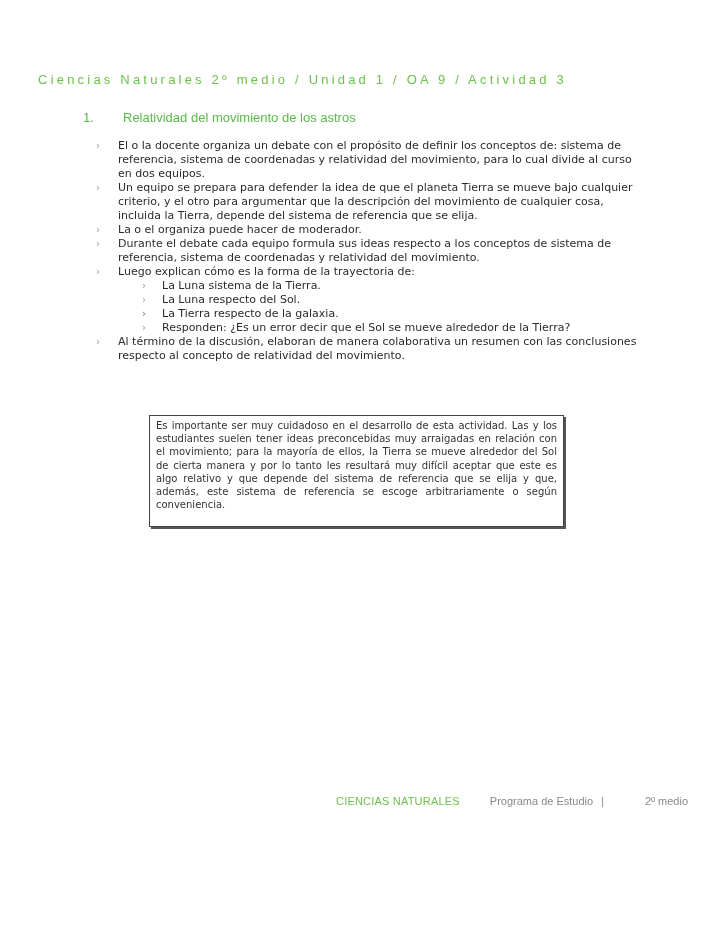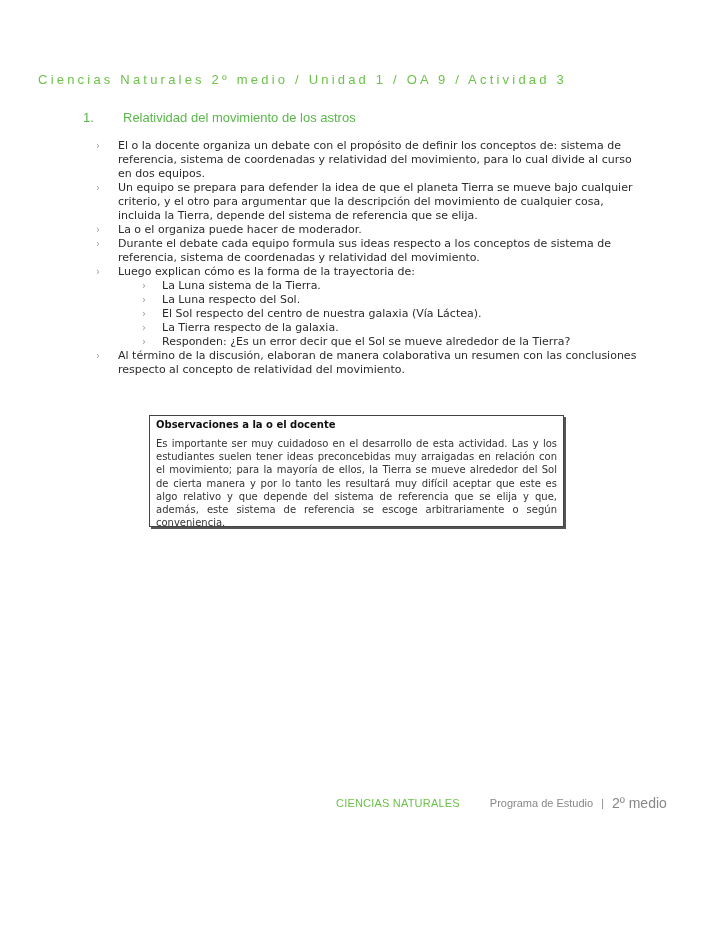--- a/index.html
+++ b/index.html
@@ -26,21 +26,21 @@
       position: absolute; top: 415px; left: 149px; width: 415px; height: 112px;
       border: 1px solid #444; box-shadow: 2px 2px 0 #555; background: #fff; box-sizing: border-box;
       padding: 3px 6px 6px 6px;
     }
     .obs-title { font-size: 10px; font-weight: bold; color: #111; margin-bottom: 7px; }
     .obs-text { font-size: 10px; line-height: 13.2px; color: #333; text-align: justify; }
     .footer { position: absolute; top: 795px; left: 336px; display: flex; align-items: center; font-family: "Liberation Sans", sans-serif; }
     .footer .subject { font-size: 11px; color: #6cc24a; letter-spacing: 0.2px; }
     .footer .program { font-size: 11px; color: #888; margin-left: 30px; }
     .footer .sep { font-size: 10.5px; color: #888; margin: 0 8px; }
-    .footer .grade { font-size: 14px; color: #888; }
+    .footer .grade { font-size: 11px; color: #888; margin-left: 33px; }
   </style>
 </head>
 <body>
 
 <div class="page-header">Ciencias Naturales 2º medio / Unidad 1 / OA 9 / Actividad 3</div>
 
 <div class="section-title">
   <span class="num">1.</span>
   <span>Relatividad del movimiento de los astros</span>
 </div>
@@ -69,40 +69,38 @@
       <li>
         <span class="bullet">›</span>
         <span>La Luna sistema de la Tierra.</span>
       </li>
       <li>
         <span class="bullet">›</span>
         <span>La Luna respecto del Sol.</span>
       </li>
       <li>
         <span class="bullet">›</span>
-        <span>El Sol respecto del centro de nuestra galaxia (Vía Láctea).</span>
       </li>
       <li>
         <span class="bullet">›</span>
         <span>La Tierra respecto de la galaxia.</span>
       </li>
       <li>
         <span class="bullet">›</span>
         <span>Responden: ¿Es un error decir que el Sol se mueve alrededor de la Tierra?</span>
       </li>
     </ul>
   </li>
   <li>
     <span class="bullet">›</span>
     <span>Al término de la discusión, elaboran de manera colaborativa un resumen con las conclusiones respecto al concepto de relatividad del movimiento.</span>
   </li>
 </ul>
 
 <div class="obs-box">
-  <div class="obs-title">Observaciones a la o el docente</div>
   <div class="obs-text">Es importante ser muy cuidadoso en el desarrollo de esta actividad. Las y los estudiantes suelen tener ideas preconcebidas muy arraigadas en relación con el movimiento; para la mayoría de ellos, la Tierra se mueve alrededor del Sol de cierta manera y por lo tanto les resultará muy difícil aceptar que este es algo relativo y que depende del sistema de referencia que se elija y que, además, este sistema de referencia se escoge arbitrariamente o según conveniencia.</div>
 </div>
 
 <div class="footer">
   <span class="subject">CIENCIAS NATURALES</span>
   <span class="program">Programa de Estudio</span>
   <span class="sep">|</span>
   <span class="grade">2º medio</span>
 </div>
 

